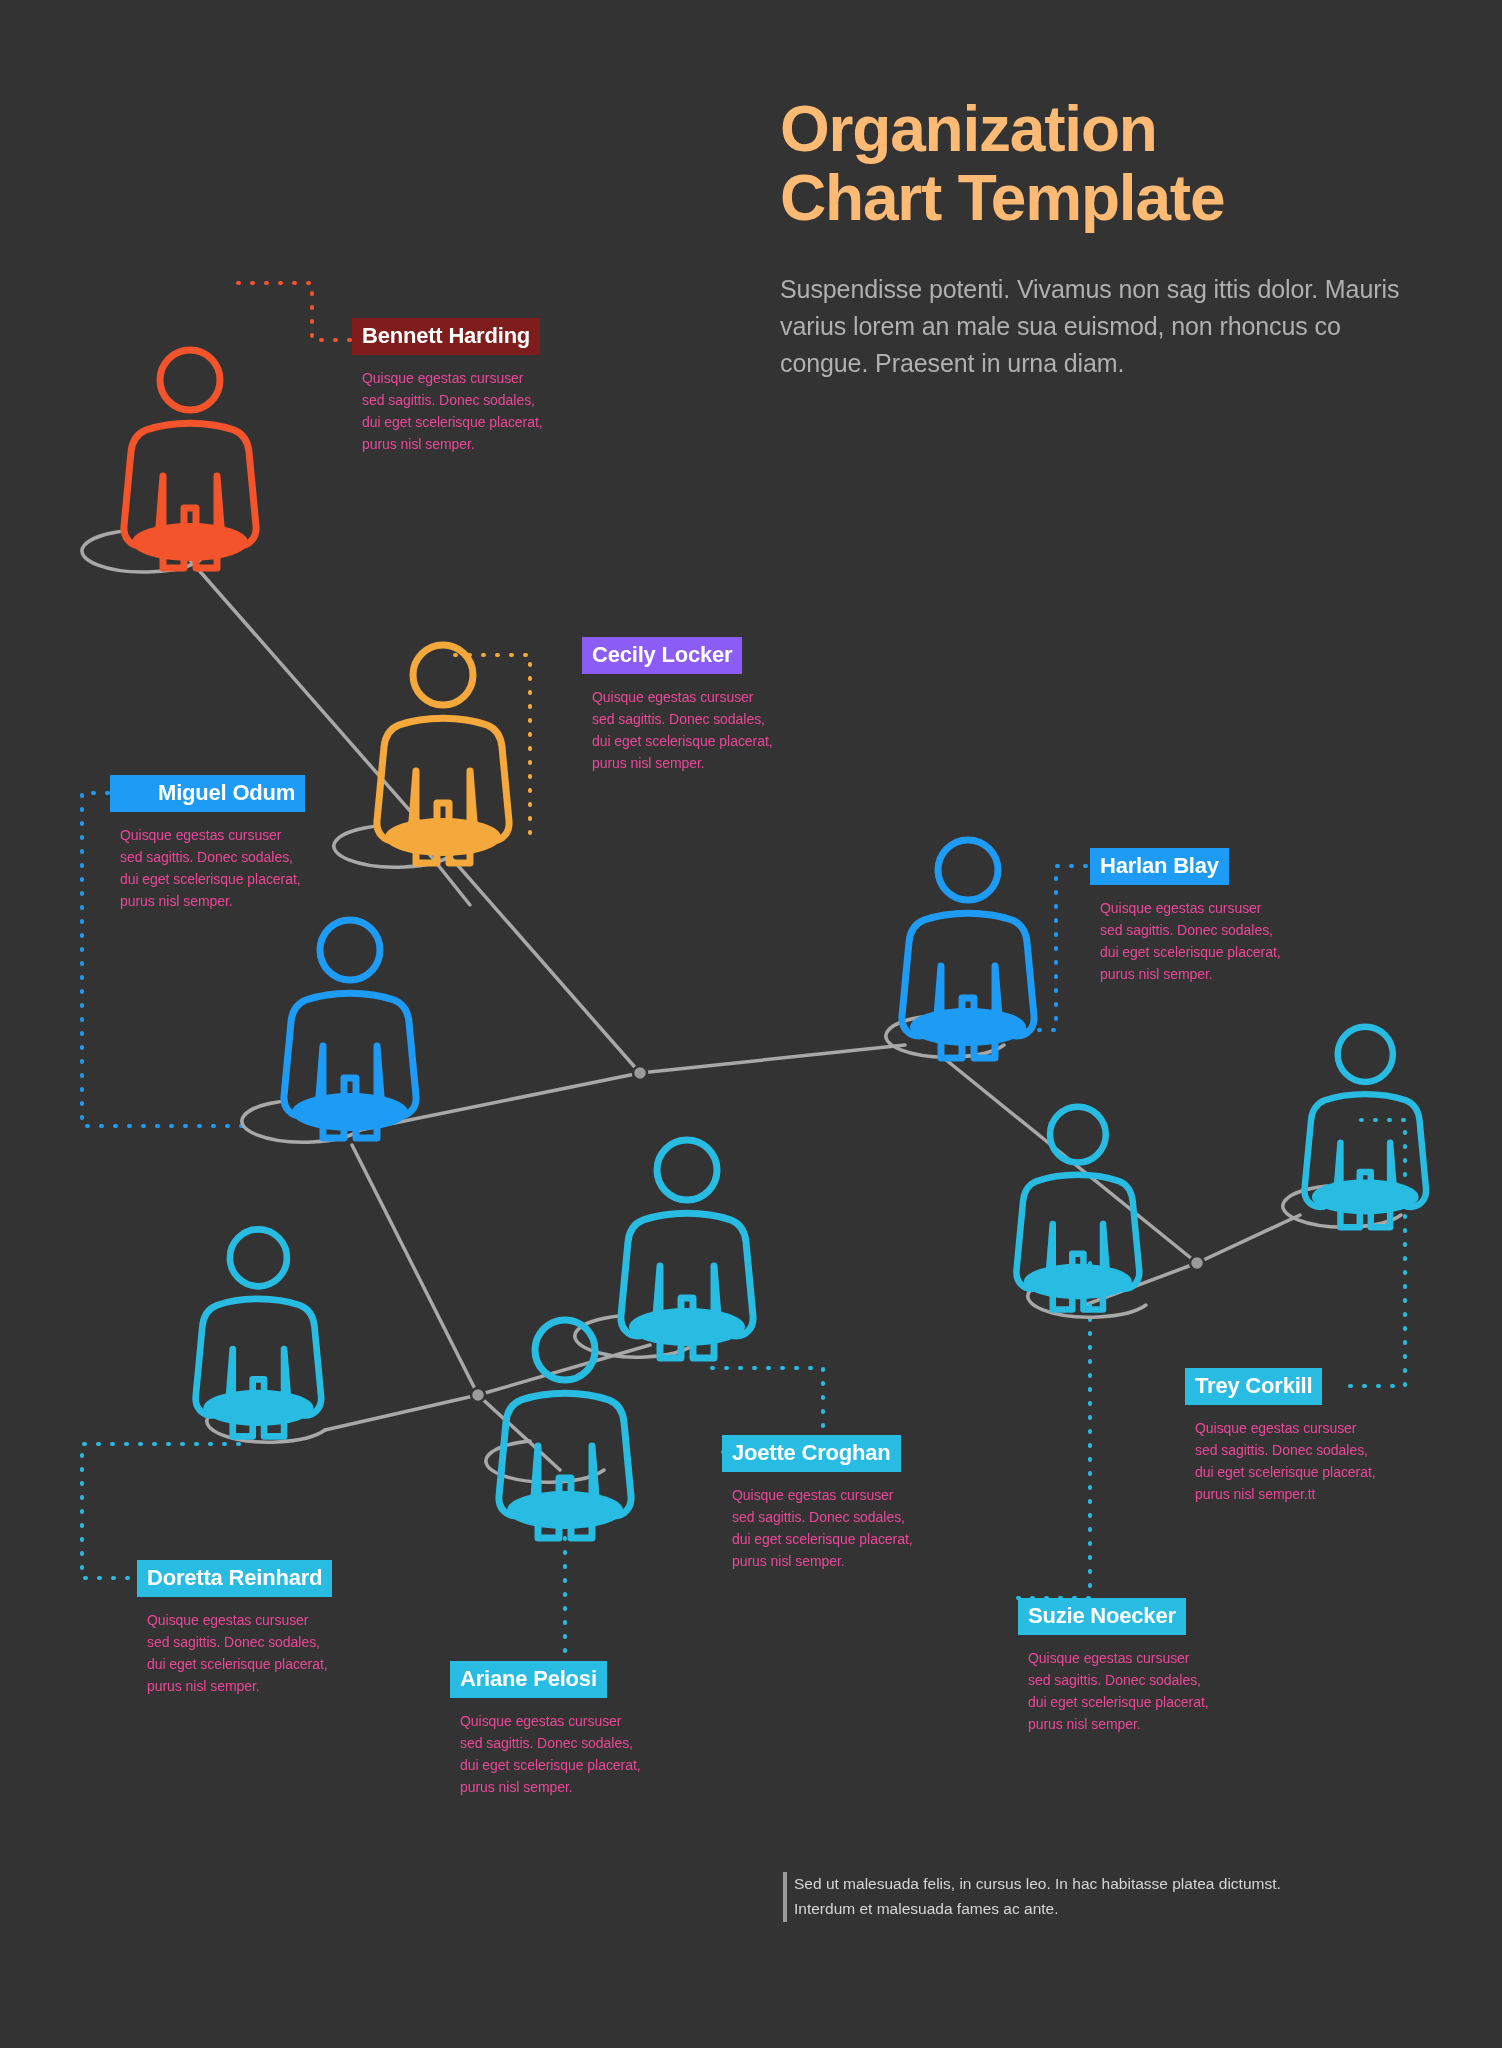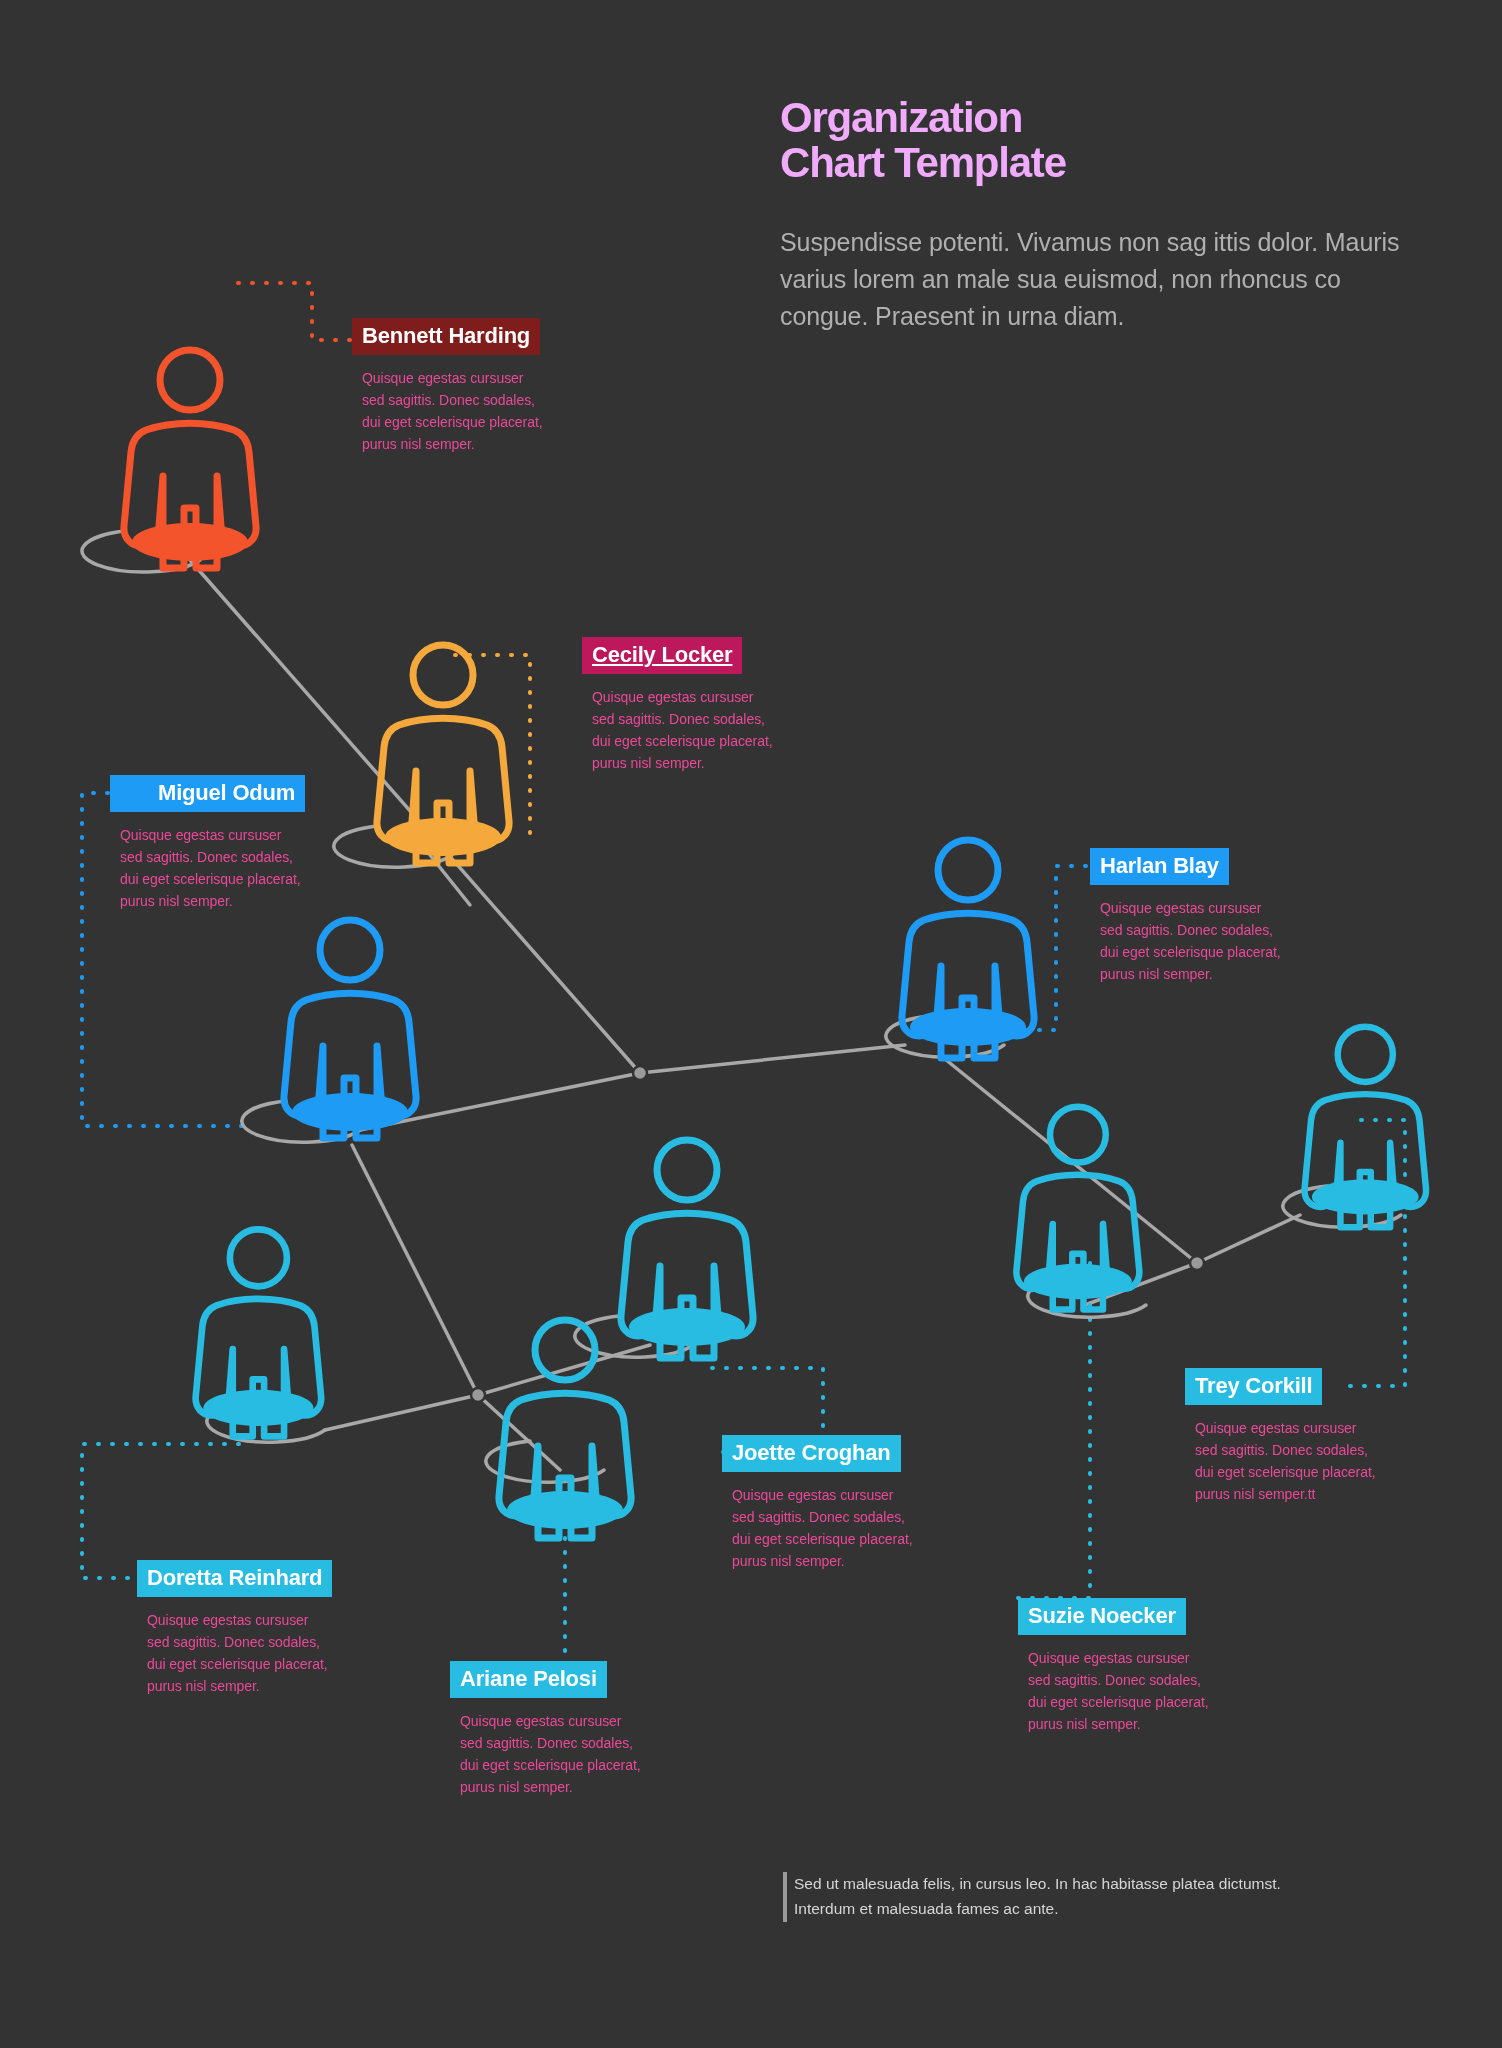--- a/index.html
+++ b/index.html
@@ -11,21 +11,21 @@
     -webkit-font-smoothing:antialiased;
   }
   #stage { position:absolute; inset:0; }
 
   
   svg.layer { position:absolute; inset:0; width:1502px; height:2048px; pointer-events:none; }
 
   
   .header { position:absolute; left:780px; top:95px; width:620px; }
   .title {
-    font-size:42px; font-weight:bold; color:#f0abfc;
+    font-size:64px; font-weight:bold; color:#fdba74;
     line-height:1.08; letter-spacing:-1.2px;
   }
   .subtitle {
     margin-top:38px; font-size:25px; color:#b0b0b0;
     line-height:1.48; letter-spacing:-0.1px;
   }
 
   
   .card { position:absolute; }
   .name-tag {
@@ -205,21 +205,21 @@
 
   <div class="card" style="left:352px; top:318px;">
     <span class="name-tag" style="background:#7f1d1d;">Bennett Harding</span>
     <div class="desc desc-pad">Quisque egestas cursuser
 sed sagittis. Donec sodales,
 dui eget scelerisque placerat,
 purus nisl semper.</div>
   </div>
 
   <div class="card" style="left:582px; top:637px;">
-    <span class="name-tag" style="background:#be185d;text-decoration:underline;">Cecily Locker</span>
+    <span class="name-tag" style="background:#8b5cf6;">Cecily Locker</span>
     <div class="desc desc-pad">Quisque egestas cursuser
 sed sagittis. Donec sodales,
 dui eget scelerisque placerat,
 purus nisl semper.</div>
   </div>
 
   <div class="card" style="left:110px; top:775px;">
     <span class="name-tag" style="background:#1E9BF5;padding-left:48px;">Miguel Odum</span>
     <div class="desc desc-pad">Quisque egestas cursuser
 sed sagittis. Donec sodales,

